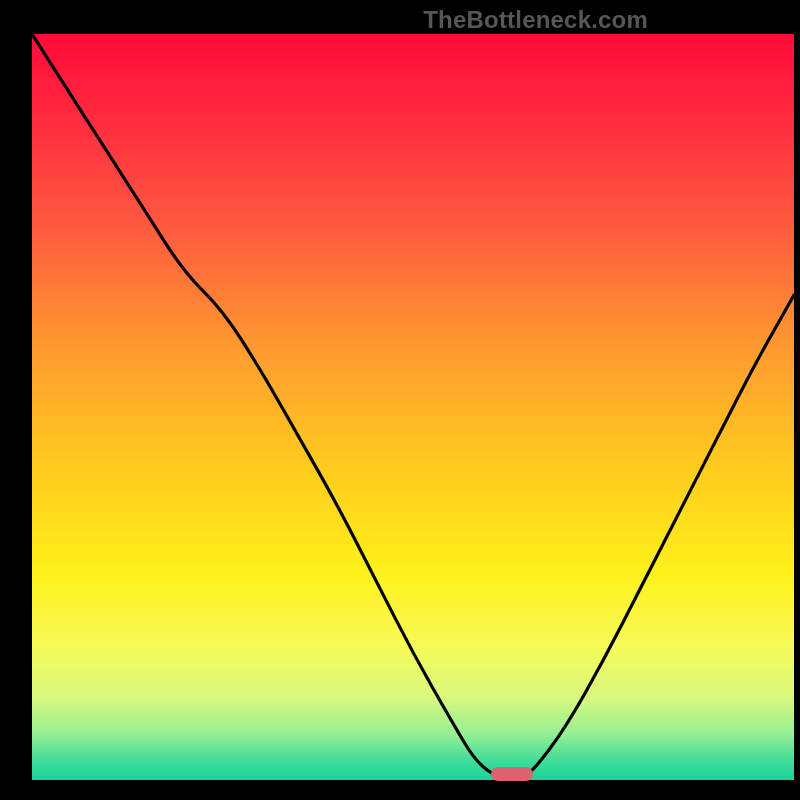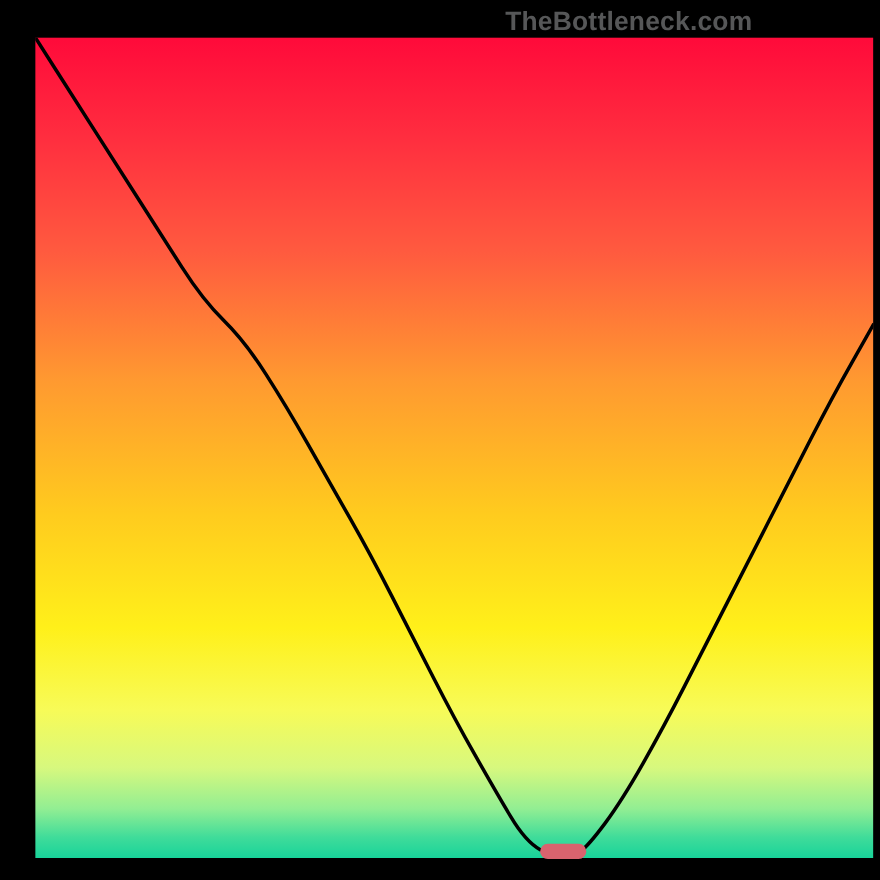--- a/index.html
+++ b/index.html
@@ -8,21 +8,20 @@
     width: 800px;
     height: 800px;
     background: #000;
     overflow: hidden;
   }
   .frame {
     position: relative;
     width: 660px;
     height: 800px;
     background: #000;
-    padding-left: 36px;
   }
   .watermark {
     position: absolute;
     top: 6px;
     right: 12px;
     font-family: Arial, Helvetica, sans-serif;
     font-size: 24px;
     font-weight: 600;
     color: #565758;
     letter-spacing: 0.2px;

